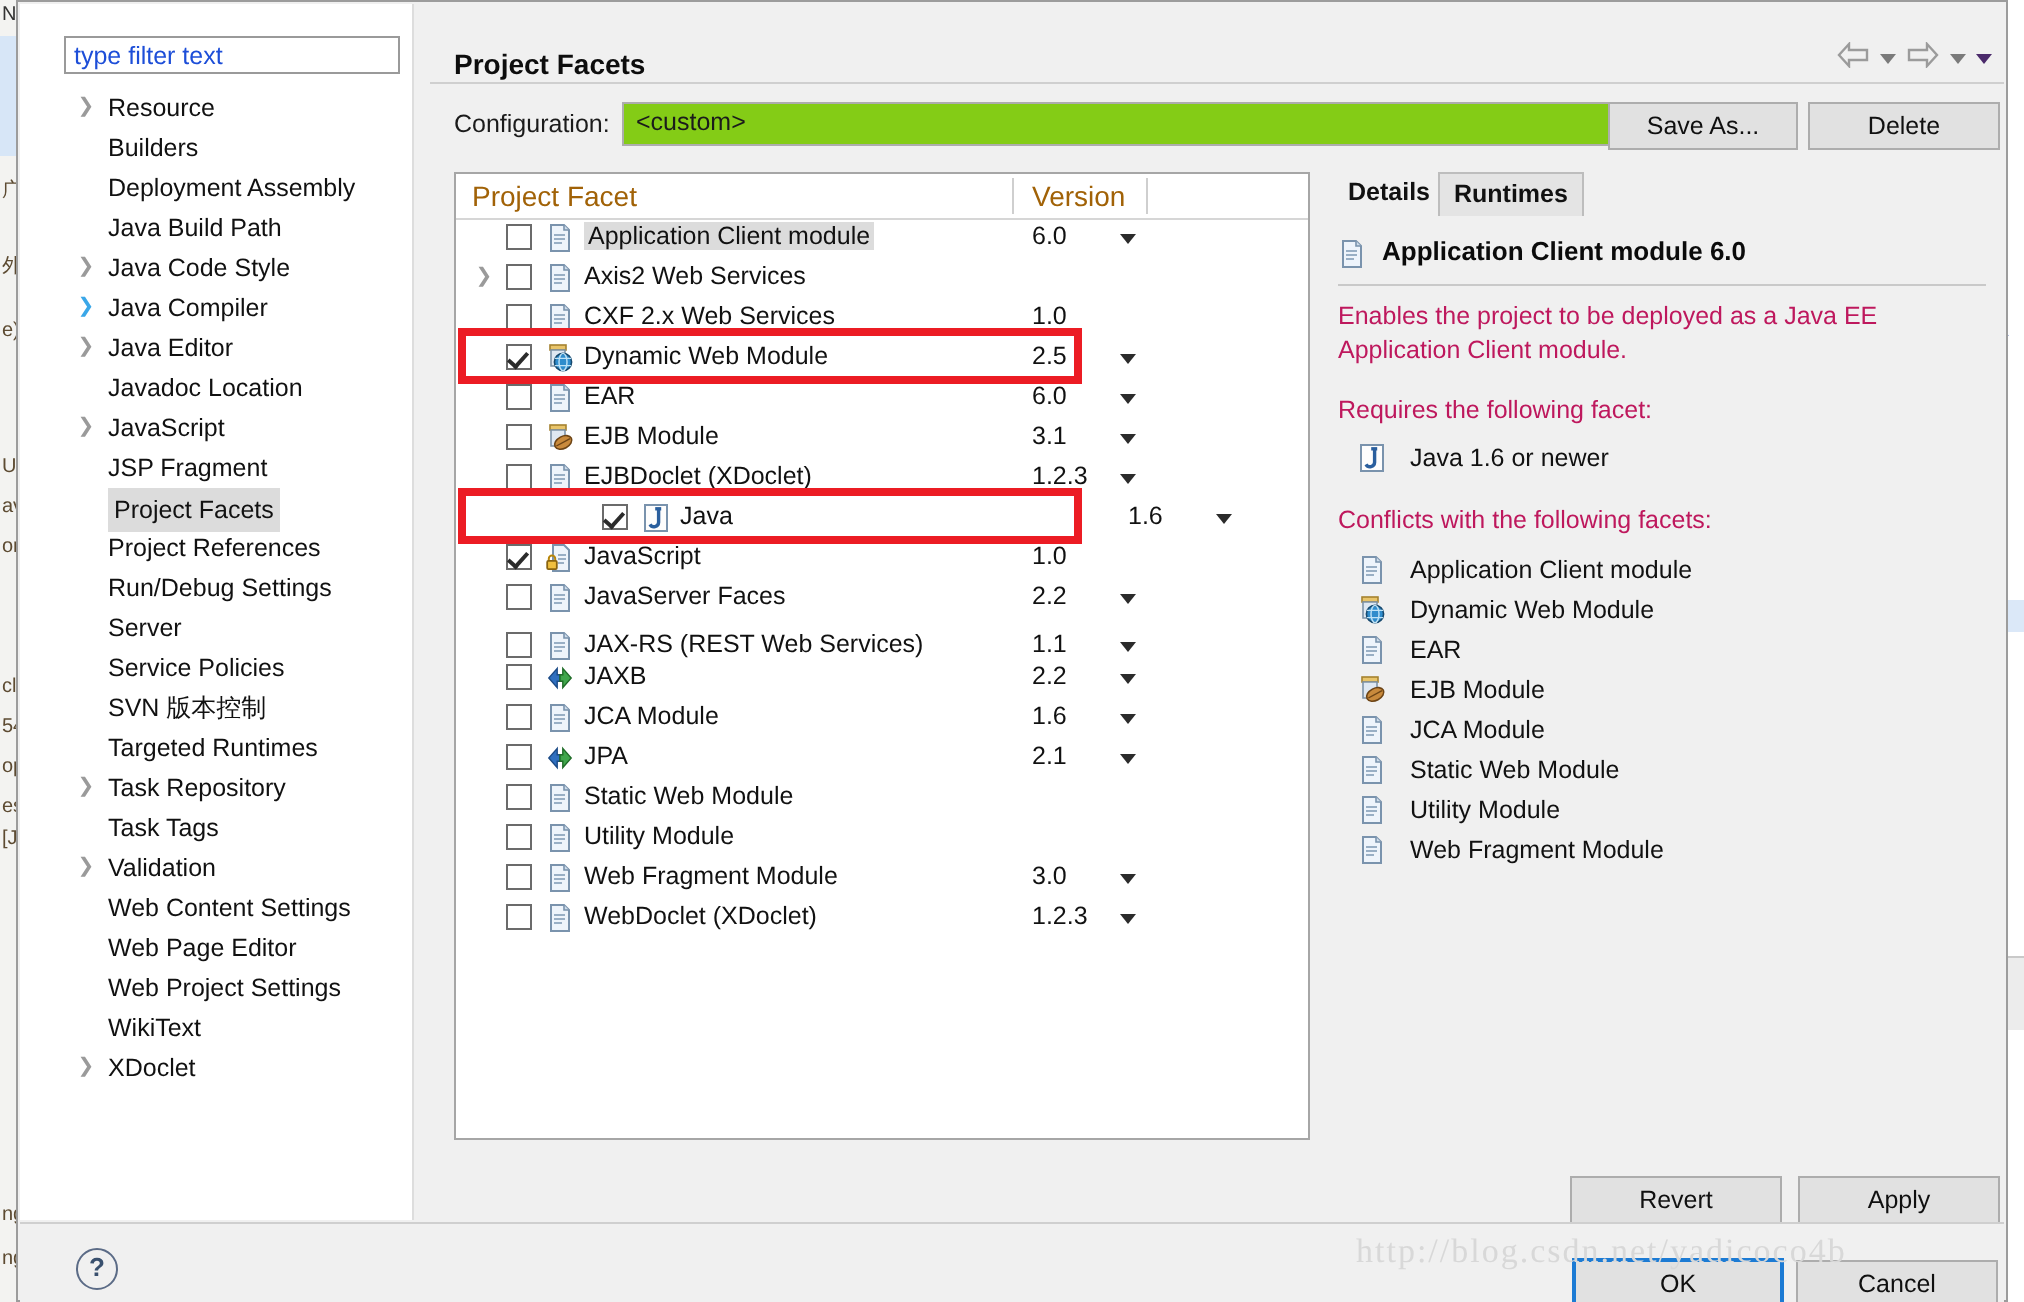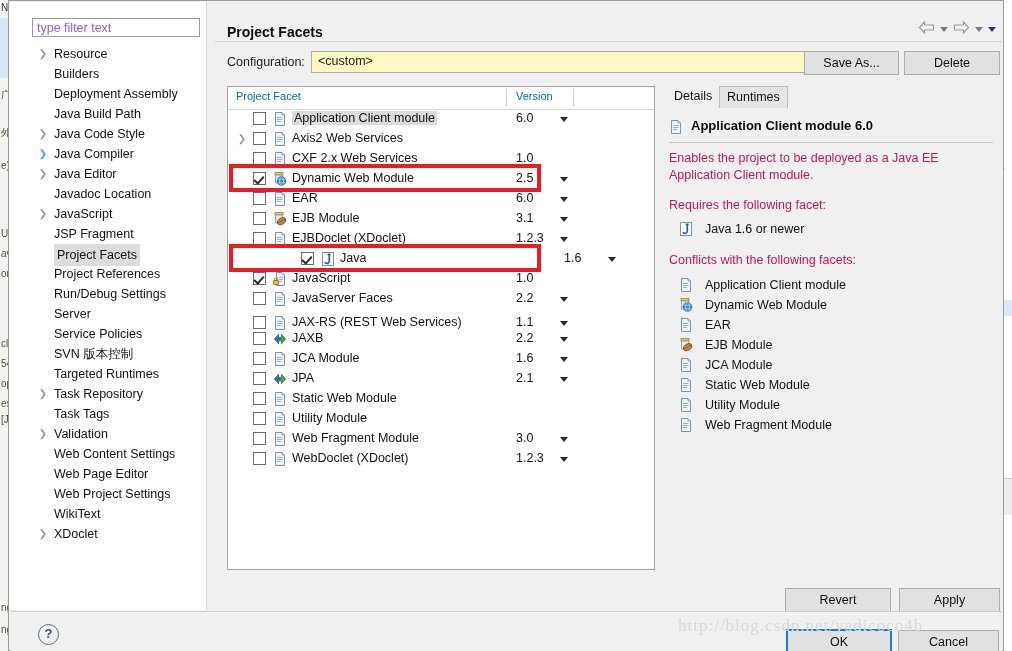--- a/index.html
+++ b/index.html
@@ -16,21 +16,21 @@
   #bg-right .br-row{font-size:10px;white-space:nowrap;position:absolute;left:0;}
 
   
   #dialog{position:absolute;left:8px;top:0;width:996px;height:651px;
     background:#f0f0f0;border:1px solid #9c9c9c;box-sizing:border-box;}
   
   #tree-pane{position:absolute;left:1px;top:1px;width:196px;height:608px;background:#ffffff;
     border-right:1px solid #ddd;overflow:hidden;}
   #filter-input{position:absolute;left:22px;top:16px;width:168px;height:19px;
     box-sizing:border-box;border:1px solid #9a9a9a;background:#fff;
-    color:#8b5cf6;font-size:12.5px;padding:1px 4px;line-height:16px;}
+    color:#1d4ed8;font-size:12.5px;padding:1px 4px;line-height:16px;}
   #tree{position:absolute;left:22px;top:42px;width:172px;}
   .tnode{height:20px;line-height:20px;white-space:nowrap;position:relative;padding-left:22px;font-size:12.5px;color:#111;}
   .tnode .twist{position:absolute;left:5px;top:0;width:12px;height:20px;line-height:20px;
     font-size:10px;color:#9a9a9a;text-align:center;}
   .tnode .twist.blue{color:#3aa7e8;}
   .tnode.sel .tlabel{background:#dcdcdc;padding:1px 3px;}
   .tlabel{display:inline-block;}
 
   
   #pane-split{position:absolute;left:198px;top:1px;width:8px;height:608px;background:#f0f0f0;}
@@ -43,32 +43,32 @@
   #nav-tools{position:absolute;right:6px;top:17px;height:20px;display:flex;align-items:center;gap:5px;}
   .navico{display:inline-block;}
   .caret{width:0;height:0;border-left:4px solid transparent;border-right:4px solid transparent;
     border-top:5px solid #7a7a7a;display:inline-block;}
   .caret.dark{border-top-color:#4b2a6b;}
 
   
   #config-row{position:absolute;left:0;top:48px;right:0;height:26px;}
   #config-label{position:absolute;left:12px;top:5px;font-size:12.5px;}
   #config-combo{position:absolute;left:96px;top:1px;width:584px;height:22px;box-sizing:border-box;
-    background:#fef9c3;border:1px solid #adadad;font-size:12.5px;padding:2px 6px;color:#1b1b1b;}
+    background:#84cc16;border:1px solid #adadad;font-size:12.5px;padding:2px 6px;color:#1b1b1b;}
   #config-combo .chev{position:absolute;right:8px;top:4px;color:#5a5a5a;font-size:11px;}
   .btn{background:#e1e1e1;border:1px solid #adadad;font-size:12.5px;color:#101010;
     text-align:center;box-sizing:border-box;cursor:default;}
   #btn-saveas{position:absolute;left:589px;top:1px;width:95px;height:24px;line-height:22px;text-align:center;}
   #btn-delete{position:absolute;left:689px;top:1px;width:96px;height:24px;line-height:22px;}
 
   
   #facet-table{position:absolute;left:12px;top:84px;width:428px;height:484px;
     background:#ffffff;border:1px solid #a6a6a6;box-sizing:border-box;overflow:hidden;}
   #fthead{position:absolute;left:0;top:0;right:0;height:22px;background:#fff;border-bottom:1px solid #d6d6d6;}
-  #fthead .th{position:absolute;top:3px;font-size:11px;color:#0369a1;}
+  #fthead .th{position:absolute;top:3px;font-size:14px;color:#a16207;}
   #th-facet{left:8px;}
   #th-version{left:288px;}
   .colsep{position:absolute;top:2px;width:1px;height:18px;background:#cfcfcf;}
   #ftbody{position:absolute;left:0;top:22px;right:0;bottom:0;}
   .frow{position:absolute;left:0;right:0;height:20px;}
   .twist-col{position:absolute;left:8px;top:0;width:12px;height:20px;line-height:20px;
     text-align:center;font-size:10px;color:#9a9a9a;}
   .cbx{position:absolute;left:25px;top:3px;width:13px;height:13px;box-sizing:border-box;
     border:1px solid #6b6b6b;background:#fff;}
   .cbx.on:after{content:"";position:absolute;left:2px;top:1px;width:4px;height:8px;
@@ -80,21 +80,21 @@
   .fdrop{position:absolute;left:332px;top:8px;width:0;height:0;
     border-left:4px solid transparent;border-right:4px solid transparent;border-top:5px solid #2b2b2b;}
 
   
   .redbox{position:absolute;border:4px solid #ec1c24;box-sizing:border-box;pointer-events:none;}
 
   
   #details-pane{position:absolute;left:452px;top:84px;width:331px;height:484px;}
   #tabs{position:absolute;left:0;top:0;height:22px;}
   .tab{position:absolute;top:0;height:22px;line-height:21px;font-size:12.5px;padding:0 7px;
-    box-sizing:border-box;color:#111;}
+    box-sizing:border-box;color:#111;font-weight:bold;}
   .tab.active{background:#f0f0f0;border-bottom:1px solid #f0f0f0;}
   .tab.inactive{background:#e4e4e4;border:1px solid #bdbdbd;border-bottom:none;}
   #tab-details{left:0;}
   #tab-runtimes{left:52px;}
   #details-body{position:absolute;left:0;top:22px;right:0;bottom:0;background:#f0f0f0;}
   #det-head{position:absolute;left:2px;top:10px;right:0;height:20px;}
   #det-head .ficon{left:0;top:2px;}
   #det-title{position:absolute;left:22px;top:0;font-size:13px;font-weight:bold;color:#0b0b0b;white-space:nowrap;}
   #det-rule{position:absolute;left:2px;top:34px;width:324px;height:1px;background:#c9c9c9;}
   .det-p{position:absolute;left:2px;font-size:12.5px;color:#be185d;line-height:17px;width:322px;}

